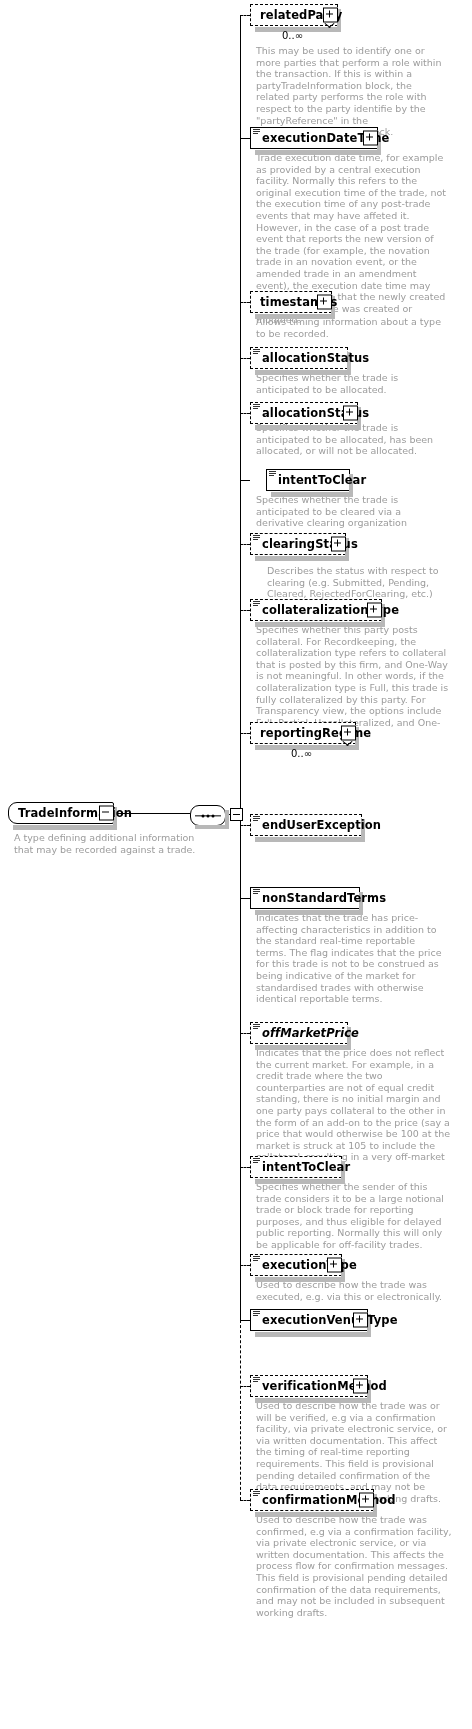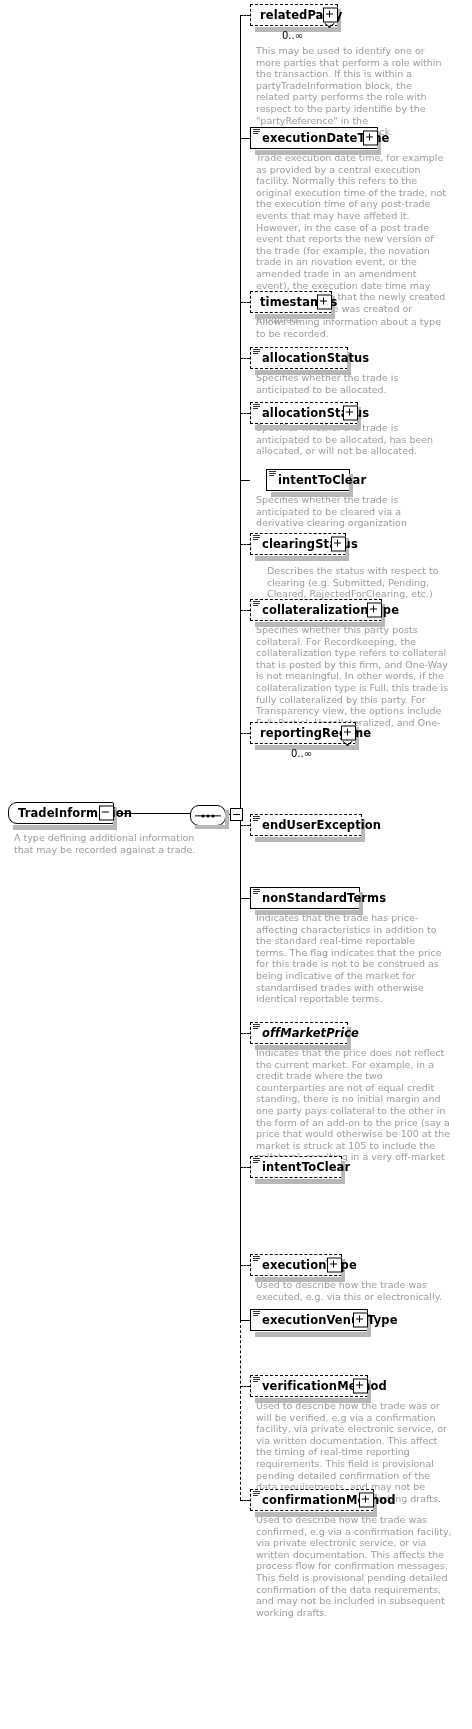--- a/index.html
+++ b/index.html
@@ -251,20 +251,21 @@
     <div class="node dashed hasattr" style="left: 250px; top: 1156px; width: 92px;">
       <div class="attrmark">
         <i></i>
         <i></i>
         <i></i>
       </div>
       <span class="nlabel">intentToClear</span>
       <div class="shadow"></div>
       <div class="rshadow"></div>
     </div>
+    <div class="desc" style="left: 256px; top: 1181px; width: 196px;">Specifies whether the sender of this trade considers it to be a large notional trade or block trade for reporting purposes, and thus eligible for delayed public reporting. Normally this will only be applicable for off-facility trades.</div>
     <div class="ln h-dash" style="left: 240px; top: 1265px; width: 10px;"></div>
     <div class="node dashed hasattr" style="left: 250px; top: 1254px; width: 92px;">
       <div class="attrmark">
         <i></i>
         <i></i>
         <i></i>
       </div>
       <span class="nlabel">executionType</span>
       <div class="plus"></div>
       <div class="shadow"></div>

